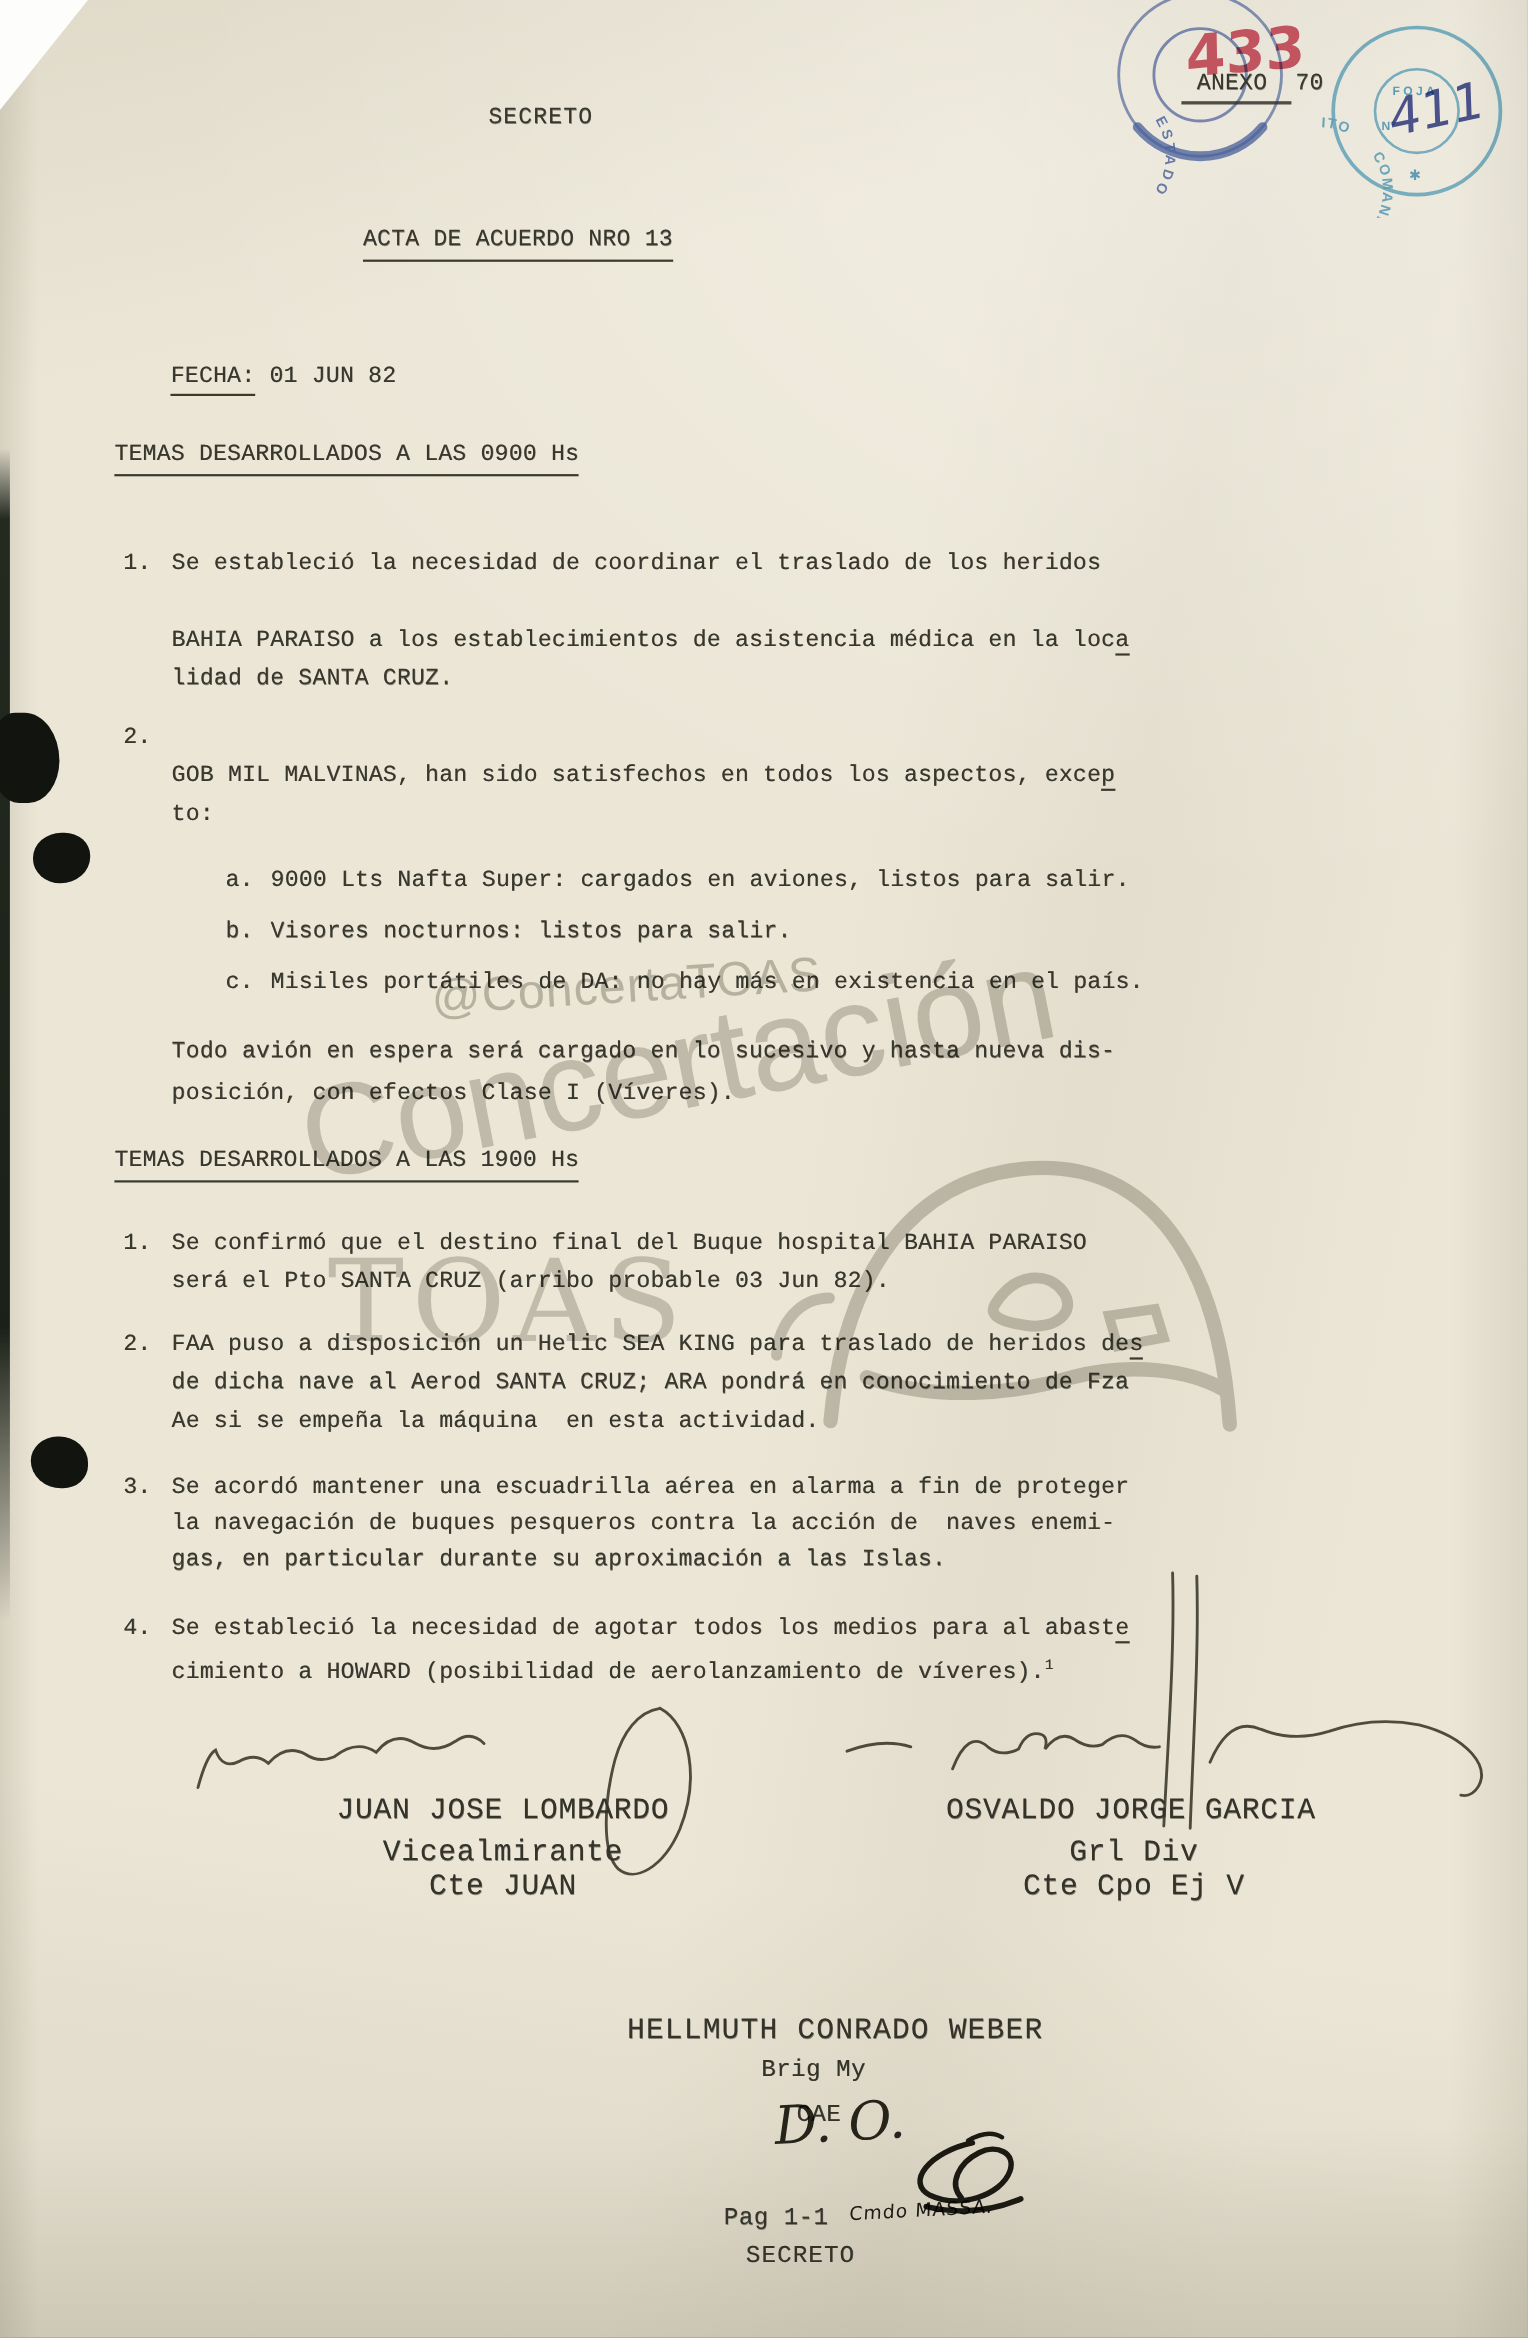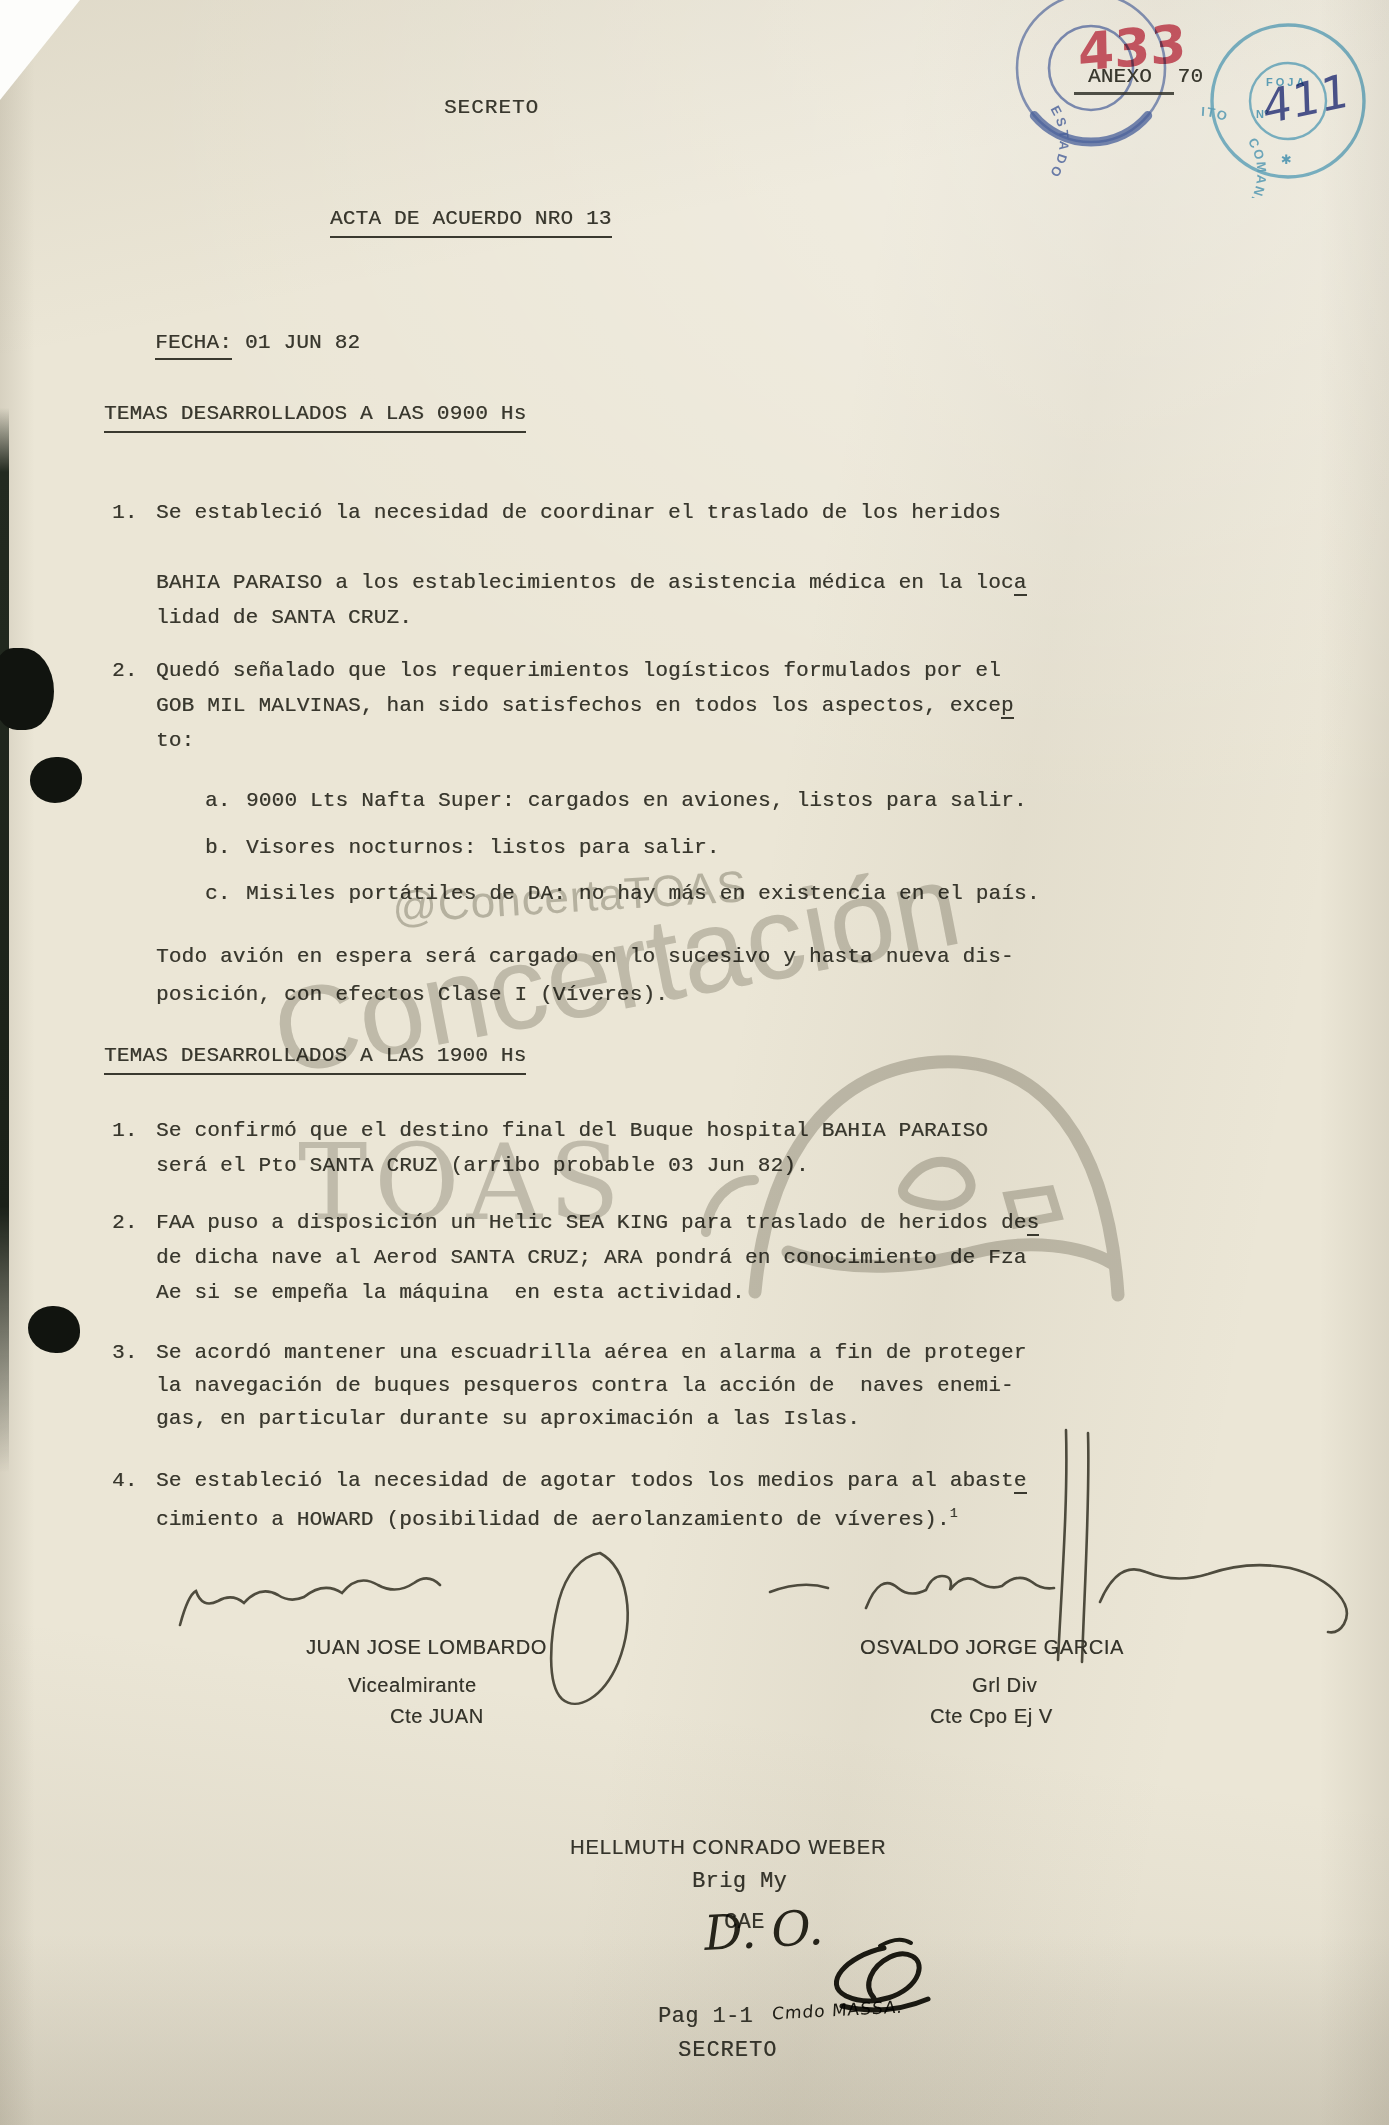--- a/index.html
+++ b/index.html
@@ -12,21 +12,21 @@
       linear-gradient(to right, rgba(110,100,80,.16), rgba(110,100,80,0) 2.5%),
       linear-gradient(to left, rgba(110,100,80,.13), rgba(110,100,80,0) 5%),
       linear-gradient(to bottom, rgba(120,112,92,0) 91%, rgba(120,112,92,.20) 100%),
       linear-gradient(8deg, rgba(120,110,88,.07) 12%, rgba(120,110,88,0) 22%),
       #ebe6d6;
     font-family:"Liberation Mono", monospace;
   }
   .tw{position:absolute;font-family:"Liberation Mono",monospace;font-size:21px;line-height:26px;
       color:#38372d;white-space:pre;letter-spacing:.2px;
       text-shadow:.4px .4px .5px rgba(45,44,36,.55);filter:blur(.22px);}
-  .tws{position:absolute;font-family:Liberation Sans, sans-serif;font-size:20px;line-height:30px;
+  .tws{position:absolute;font-family:Liberation Mono, monospace;font-size:27px;line-height:30px;
       color:#34332a;white-space:pre;letter-spacing:.6px;
       text-shadow:.4px .4px .6px rgba(45,44,36,.5);filter:blur(.25px);}
   .twf{position:absolute;font-family:"Liberation Mono",monospace;font-size:22px;line-height:27px;
       color:#34332a;white-space:pre;letter-spacing:.4px;
       text-shadow:.4px .4px .5px rgba(45,44,36,.5);filter:blur(.22px);}
   .hul{border-bottom:2.5px solid #3a392f;padding-bottom:4px;}
   .utail{border-bottom:2.5px solid #3a392f;}
   .wm{position:absolute;font-family:"Liberation Sans",sans-serif;color:#8c897e;mix-blend-mode:multiply;}
   .blob{position:absolute;background:#11140f;}
   .hand{position:absolute;white-space:pre;}
@@ -87,21 +87,20 @@
   </div>
 
   <div class="tw hul" style="left:104px;top:401px;">TEMAS DESARROLLADOS A LAS 0900 Hs</div>
 
   <div class="tw" style="left:112px;top:500px;">1.</div>
   <div class="tw" style="left:156px;top:500px;">Se estableció la necesidad de coordinar el traslado de los heridos</div>
   <div class="tw" style="left:156px;top:570px;"><span>BAHIA PARAISO a los establecimientos de asistencia médica en la loc</span><span class="utail">a</span></div>
   <div class="tw" style="left:156px;top:605px;">lidad de SANTA CRUZ.</div>
 
   <div class="tw" style="left:112px;top:658px;">2.</div>
-  <div class="tw" style="left:156px;top:658px;">Quedó señalado que los requerimientos logísticos formulados por el</div>
   <div class="tw" style="left:156px;top:693px;"><span>GOB MIL MALVINAS, han sido satisfechos en todos los aspectos, exce</span><span class="utail">p</span></div>
   <div class="tw" style="left:156px;top:728px;">to:</div>
 
   <div class="tw" style="left:205px;top:788px;">a.</div>
   <div class="tw" style="left:246px;top:788px;">9000 Lts Nafta Super: cargados en aviones, listos para salir.</div>
   <div class="tw" style="left:205px;top:835px;">b.</div>
   <div class="tw" style="left:246px;top:835px;">Visores nocturnos: listos para salir.</div>
   <div class="tw" style="left:205px;top:881px;">c.</div>
   <div class="tw" style="left:246px;top:881px;">Misiles portátiles de DA: no hay más en existencia en el país.</div>
 

